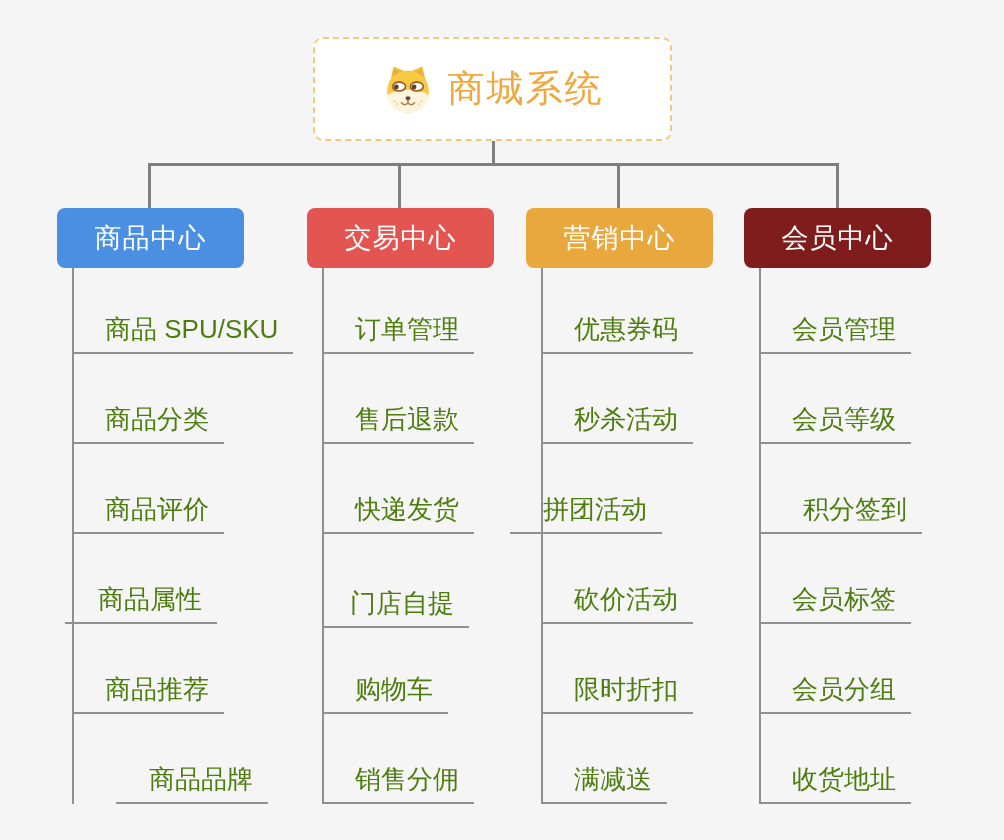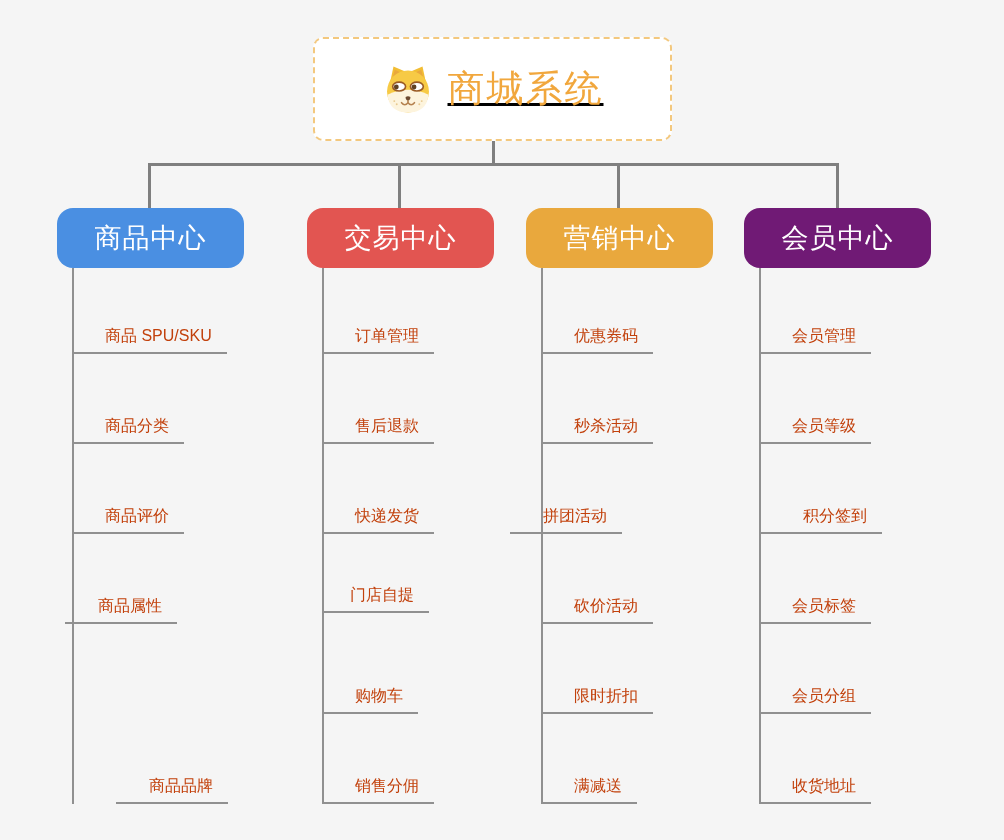--- a/index.html
+++ b/index.html
@@ -19,21 +19,20 @@
     left: 313px; top: 37px;
     width: 359px; height: 104px;
     background: #ffffff;
     border: 2px dashed #f3c87e;
     border-radius: 10px;
     box-sizing: border-box;
     display: flex;
     align-items: center;
     justify-content: center;
     gap: 14px;
-    text-decoration: underline;
   }
   .root-title {
     font-size: 37px;
     color: #f1a73d;
     letter-spacing: 2px;
     white-space: nowrap;
   }
   .root-icon { width: 52px; height: 50px; flex: 0 0 auto; }
 
   
@@ -41,21 +40,21 @@
     position: absolute;
     background: #7f7f7f;
   }
 
   
   .branch {
     position: absolute;
     top: 208px;
     height: 60px;
     width: 187px;
-    border-radius: 16px;
+    border-radius: 8px;
     display: flex;
     align-items: center;
     justify-content: center;
     color: #ffffff;
     font-size: 27px;
     letter-spacing: 1px;
     white-space: nowrap;
   }
 
   
@@ -67,22 +66,22 @@
     background: #909090;
   }
   .leaf {
     position: absolute;
     height: 42px;
     box-sizing: border-box;
     border-bottom: 2px solid #909090;
     padding: 0 15px 5px 33px;
     display: flex;
     align-items: flex-end;
-    font-size: 16px;
-    color: #c2410c;
+    font-size: 26px;
+    color: #4d7c0f;
     white-space: nowrap;
   }
 </style>
 </head>
 <body>
 
 <div class="canvas">
 
   <div class="root-node" style="border-color: rgb(243, 200, 126);">
     <svg class="root-icon" viewBox="0 0 64 62">
@@ -116,37 +115,38 @@
   <div class="line" style="left:492px; top:141px; width:3px; height:25px;"></div>
   <div class="line" style="left:148px; top:163px; width:691px; height:3px;"></div>
   <div class="line" style="left:148px; top:163px; width:3px; height:45px;"></div>
   <div class="line" style="left:398px; top:163px; width:3px; height:45px;"></div>
   <div class="line" style="left:617px; top:163px; width:3px; height:45px;"></div>
   <div class="line" style="left:836px; top:163px; width:3px; height:45px;"></div>
 
   <div class="branch" style="left: 57px; background-color: rgb(74, 143, 226);">商品中心</div>
   <div class="branch" style="left: 307px; background-color: rgb(226, 85, 81);">交易中心</div>
   <div class="branch" style="left: 526px; background-color: rgb(233, 168, 61);">营销中心</div>
-  <div class="branch" style="left: 744px; background-color: #701a75;">会员中心</div>
+  <div class="branch" style="left: 744px; background-color: #7f1d1d;">会员中心</div>
 
   <div class="vline" style="left:72px;"></div>
   <div class="vline" style="left:322px;"></div>
   <div class="vline" style="left:541px;"></div>
   <div class="vline" style="left:759px;"></div>
 
   <div class="leaf" style="left:72px; top:312px;">商品 SPU/SKU</div>
   <div class="leaf" style="left:72px; top:402px;">商品分类</div>
   <div class="leaf" style="left:72px; top:492px;">商品评价</div>
   <div class="leaf" style="left:65px; top:582px;">商品属性</div>
+  <div class="leaf" style="left:72px; top:672px;">商品推荐</div>
   <div class="leaf" style="left:72px; top:762px;margin-left:44px;">商品品牌</div>
 
   <div class="leaf" style="left:322px; top:312px;">订单管理</div>
   <div class="leaf" style="left:322px; top:402px;">售后退款</div>
   <div class="leaf" style="left:322px; top:492px;">快递发货</div>
-  <div class="leaf" style="left:322px; top:571px;padding-left:28px;">门店自提</div>
+  <div class="leaf" style="left:322px; top:586px;padding-left:28px;">门店自提</div>
   <div class="leaf" style="left:322px; top:672px;">购物车</div>
   <div class="leaf" style="left:322px; top:762px;">销售分佣</div>
 
   <div class="leaf" style="left:541px; top:312px;">优惠券码</div>
   <div class="leaf" style="left:541px; top:402px;">秒杀活动</div>
   <div class="leaf" style="left:510px; top:492px;">拼团活动</div>
   <div class="leaf" style="left:541px; top:582px;">砍价活动</div>
   <div class="leaf" style="left:541px; top:672px;">限时折扣</div>
   <div class="leaf" style="left:541px; top:762px;">满减送</div>
 

